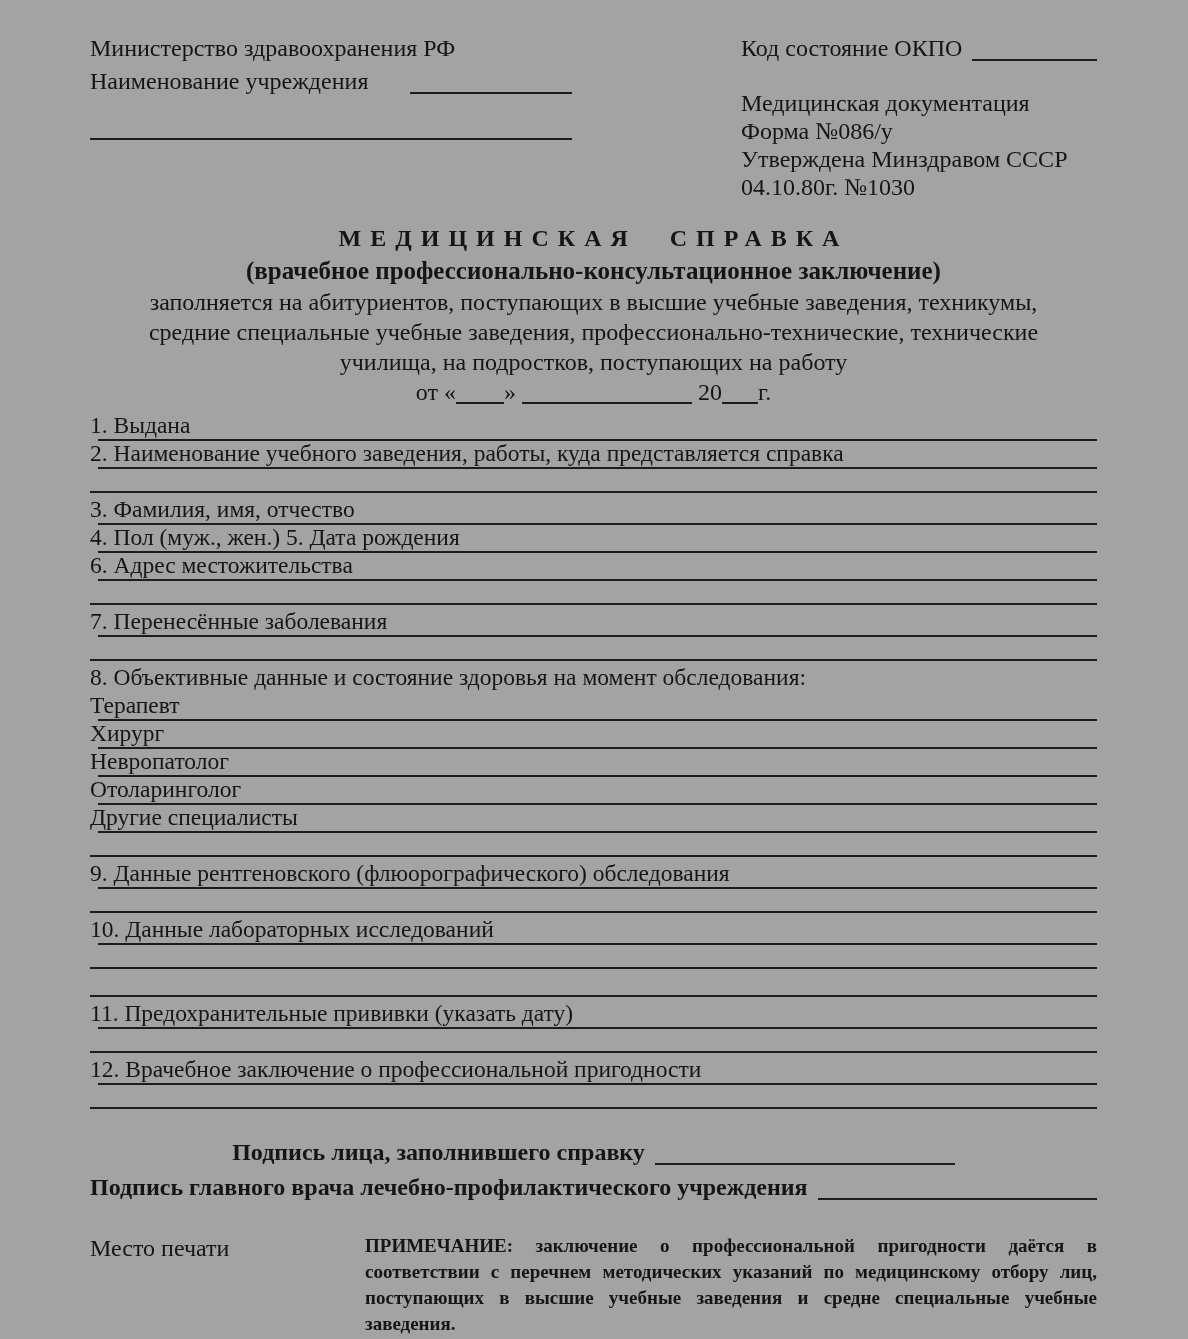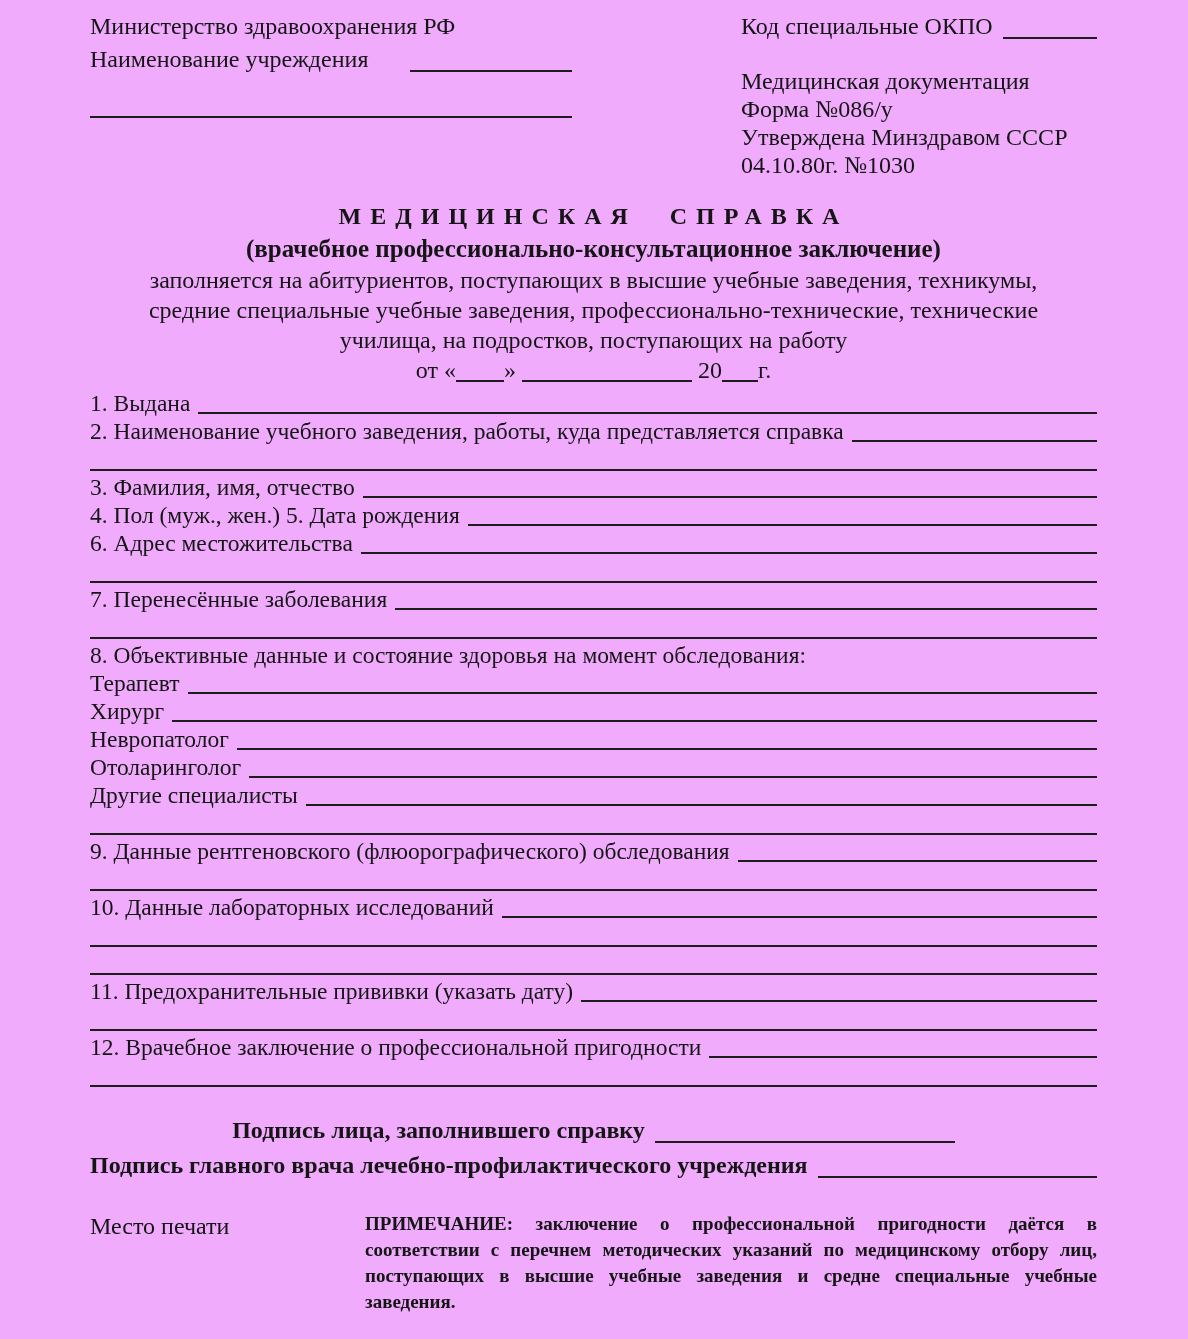--- a/index.html
+++ b/index.html
@@ -1,20 +1,20 @@
 <!DOCTYPE html>
 <html><head>
 <meta charset="utf-8">
 <style>
   * { box-sizing: border-box; }
   html, body { margin: 0; padding: 0; background: #ffffff; }
   .page {
     width: 1188px; height: 1339px;
-    padding: 10px 91px 10px 90px;
-    background: #f0abfc;
+    padding: 32px 91px 10px 90px;
+    background: #a3a3a3;
     color: #151515;
     font-family: "Liberation Serif", "DejaVu Serif", serif;
     overflow: hidden;
   }
 
   
   .header { display: flex; justify-content: space-between; }
   .h-left { width: 482px; font-size: 24px; line-height: 33px; }
   .h-right { width: 356px; font-size: 24px; line-height: 33px; }
   .inst-row { display: flex; gap: 40px; }
@@ -32,21 +32,21 @@
   .title-sub  { text-align: center; font-weight: bold; font-size: 25px; line-height: 32px; }
   .desc       { text-align: center; font-size: 24px; line-height: 30px; }
   .date-line  { text-align: center; font-size: 24px; line-height: 30px; margin-bottom: 4px; white-space: nowrap; }
   .blank { display: inline-block; border-bottom: 2px solid #1c1c1c; height: 1em; vertical-align: -4px; }
   .w45  { width: 48px; }
   .w160 { width: 170px; }
   .w35  { width: 36px; }
 
   
   .form { margin-top: 2px; }
-  .frow { display: flex; height: 28px; font-size: 23.5px; line-height: 28px; }
+  .frow { display: flex; height: 28px; font-size: 23.5px; line-height: 28px; flex-direction: column; }
   .frow .lbl { white-space: nowrap; flex: 0 0 auto; }
   .frow .field { flex: 1 1 auto; border-bottom: 2px solid #1c1c1c; margin: 0 0 3px 8px; }
   .blank-line { height: 28px; border-bottom: 2px solid #1c1c1c; }
   .form .blank-line { height: 26px; margin-bottom: 2px; }
 
   
   .sig { display: flex; font-weight: bold; font-size: 24px; line-height: 35px; height: 35px; text-align: right; }
   .sig .lbl { white-space: nowrap; flex: 0 0 auto; }
   .sig1 { margin-top: 26px; justify-content: center; }
   .sig1 .field { flex: 0 0 auto; width: 300px; border-bottom: 2px solid #1c1c1c; margin: 0 0 5px 10px; }
@@ -66,21 +66,21 @@
     <div class="h-left">
       <div>Министерство здравоохранения РФ</div>
       <div class="inst-row">
         <span class="lbl">Наименование учреждения</span>
         <span class="inst-field"></span>
       </div>
       <div class="blank-line"></div>
     </div>
     <div class="h-right">
       <div class="h-row">
-        <span class="lbl">Код специальные ОКПО</span>
+        <span class="lbl">Код состояние ОКПО</span>
         <span class="h-field"></span>
       </div>
       <div class="doc-block">
         <div>Медицинская документация</div>
         <div>Форма №086/у</div>
         <div>Утверждена Минздравом СССР</div>
         <div>04.10.80г. №1030</div>
       </div>
     </div>
   </div>

